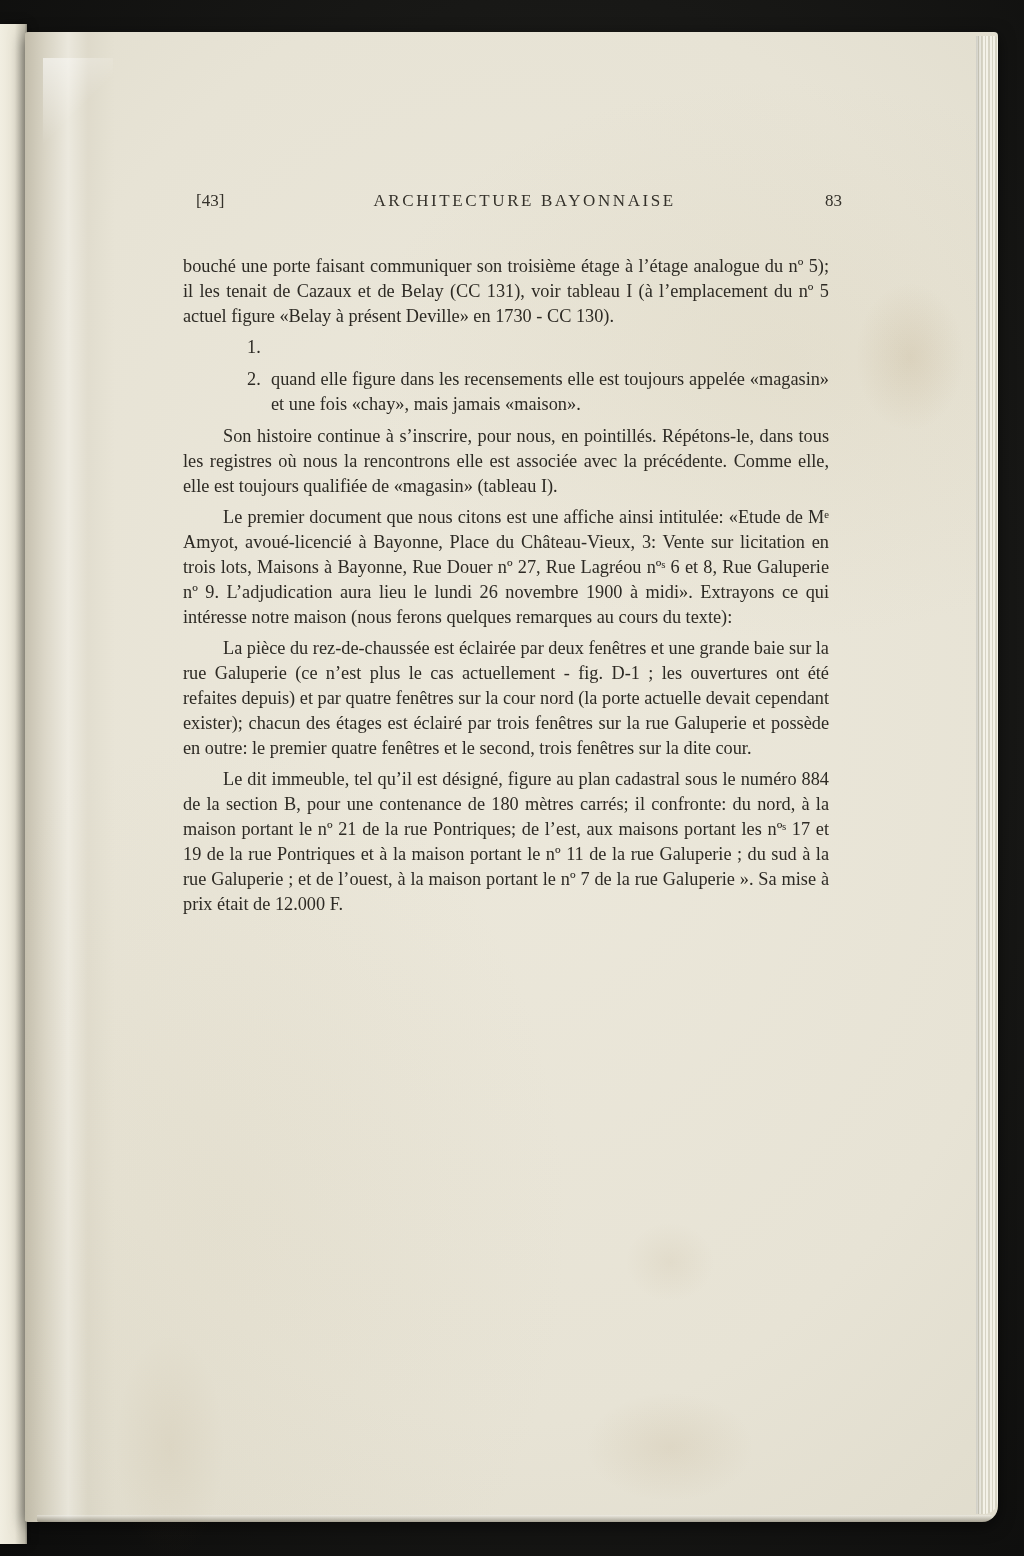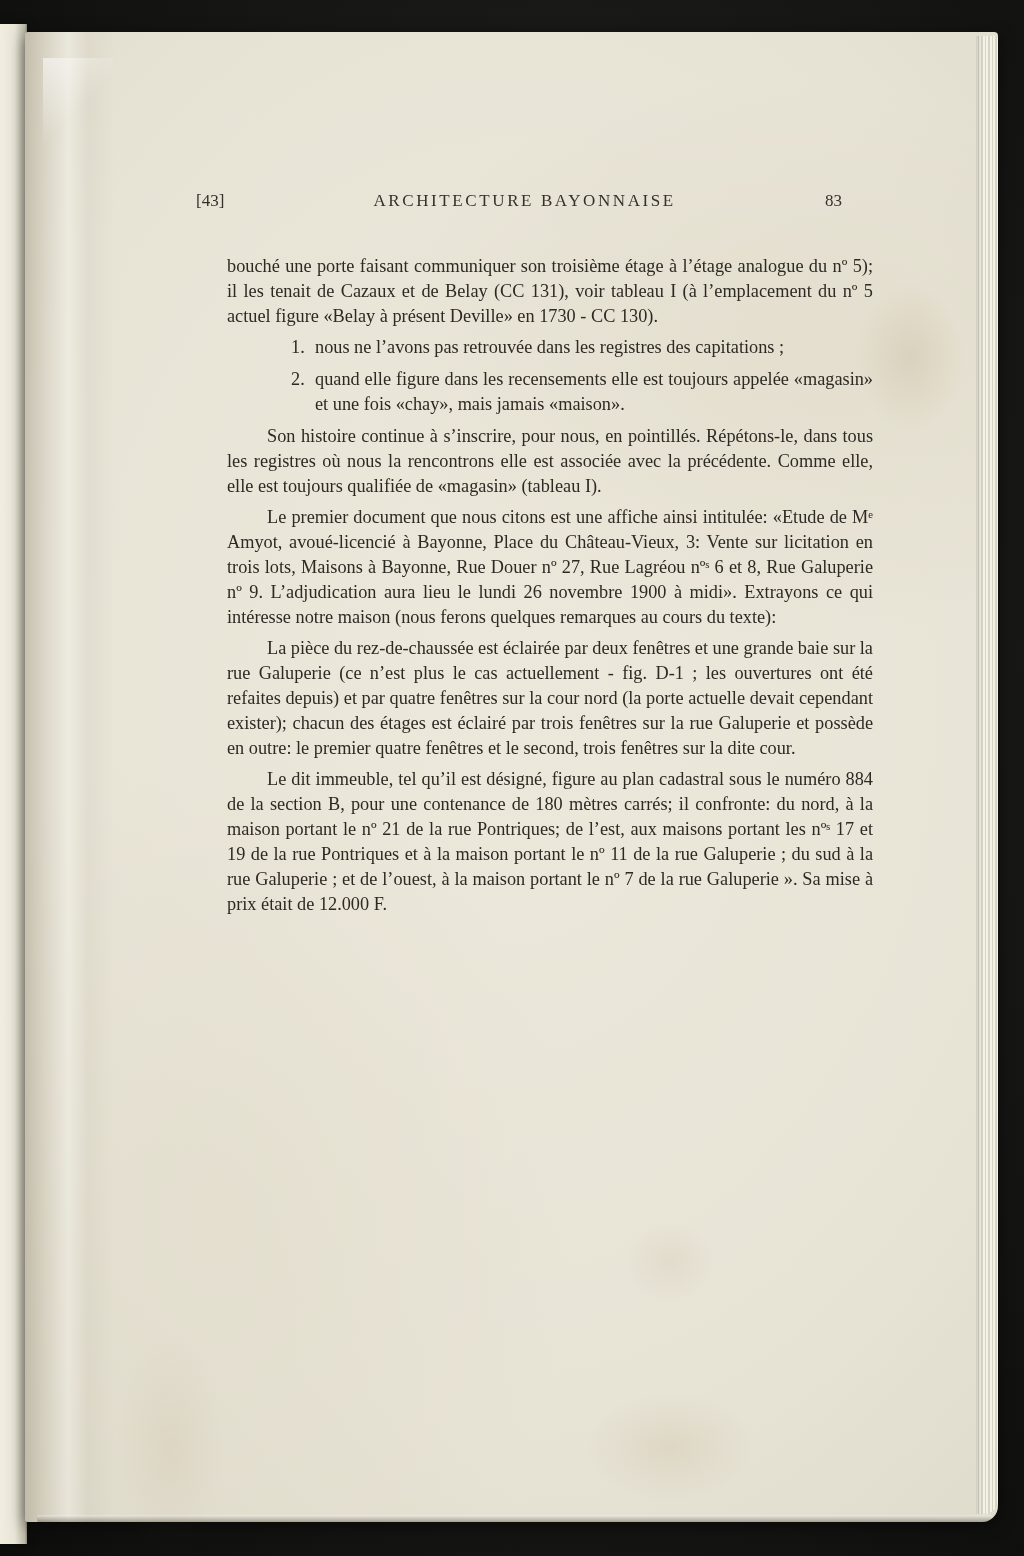--- a/index.html
+++ b/index.html
@@ -97,21 +97,20 @@
 
   
   .body-text {
     position: absolute;
     left: 158px; top: 222px;
     width: 646px;
     font-size: 18.3px;
     line-height: 25px;
     color: #2d2a24;
     text-align: justify;
-    margin-left: 44px;
   }
   .body-text p { margin: 0 0 6px 0; text-indent: 40px; }
   .body-text p.no-indent { text-indent: 0; }
   .body-text p.italic-heading { font-style: italic; margin: 5px 0 7px 0; }
   .list-item {
     display: flex;
     margin: 1px 0 7px 64px;
   }
   .list-item .li-num { flex: none; width: 24px; }
   .list-item .li-text { text-align: justify; }
@@ -137,21 +136,20 @@
       <span class="rh-num">[43]</span>
       <span class="rh-title">ARCHITECTURE BAYONNAISE</span>
       <span class="rh-page">83</span>
     </div>
 
     <div class="body-text">
       <p class="no-indent">bouché une porte faisant communiquer son troisième étage à l’étage analogue du nº 5); il les tenait de Cazaux et de Belay (CC 131), voir tableau I (à l’emplacement du nº 5 actuel figure «Belay à présent Deville» en 1730 - CC 130).</p>
 
       <div class="list-item">
         <span class="li-num">1.</span>
-        <span class="li-text">nous ne l’avons pas retrouvée dans les registres des capitations ;</span>
       </div>
       <div class="list-item">
         <span class="li-num">2.</span>
         <span class="li-text">quand elle figure dans les recensements elle est toujours appelée «magasin» et une fois «chay», mais jamais «maison».</span>
       </div>
 
 
       <p>Son histoire continue à s’inscrire, pour nous, en pointillés. Répétons-le, dans tous les registres où nous la rencontrons elle est associée avec la précédente. Comme elle, elle est toujours qualifiée de «magasin» (tableau I).</p>
       <p>Le premier document que nous citons est une affiche ainsi intitulée: «Etude de Mᵉ Amyot, avoué-licencié à Bayonne, Place du Château-Vieux, 3: Vente sur licitation en trois lots, Maisons à Bayonne, Rue Douer nº 27, Rue Lagréou nºˢ 6 et 8, Rue Galuperie nº 9. L’adjudication aura lieu le lundi 26 novembre 1900 à midi». Extrayons ce qui intéresse notre maison (nous ferons quelques remarques au cours du texte):</p>
       <p>La pièce du rez-de-chaussée est éclairée par deux fenêtres et une grande baie sur la rue Galuperie (ce n’est plus le cas actuellement - fig. D-1 ; les ouvertures ont été refaites depuis) et par quatre fenêtres sur la cour nord (la porte actuelle devait cependant exister); chacun des étages est éclairé par trois fenêtres sur la rue Galuperie et possède en outre: le premier quatre fenêtres et le second, trois fenêtres sur la dite cour.</p>

